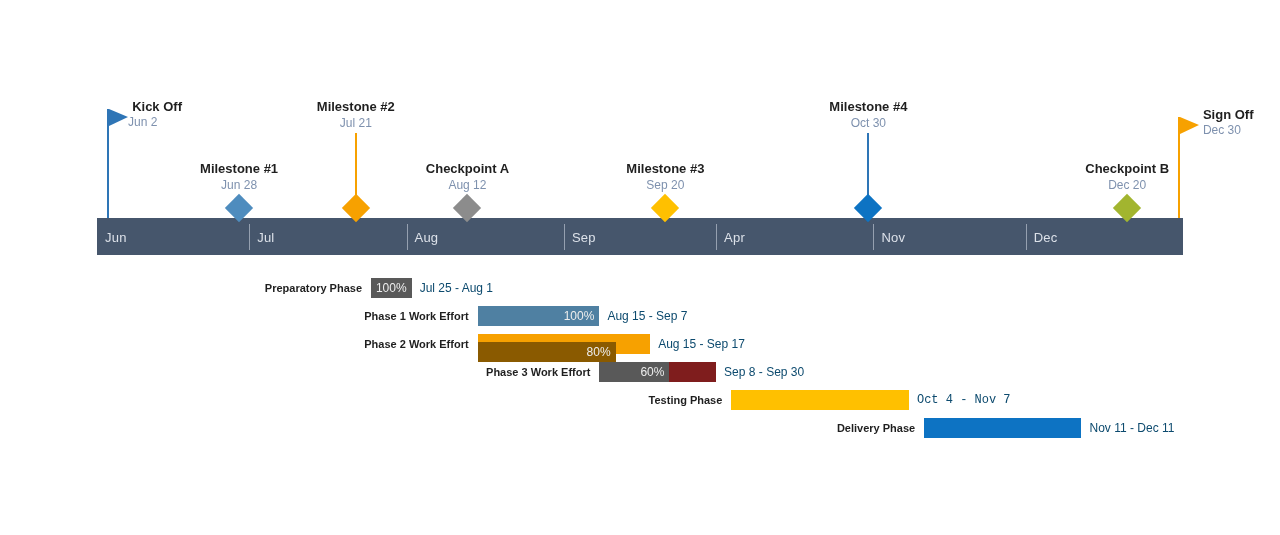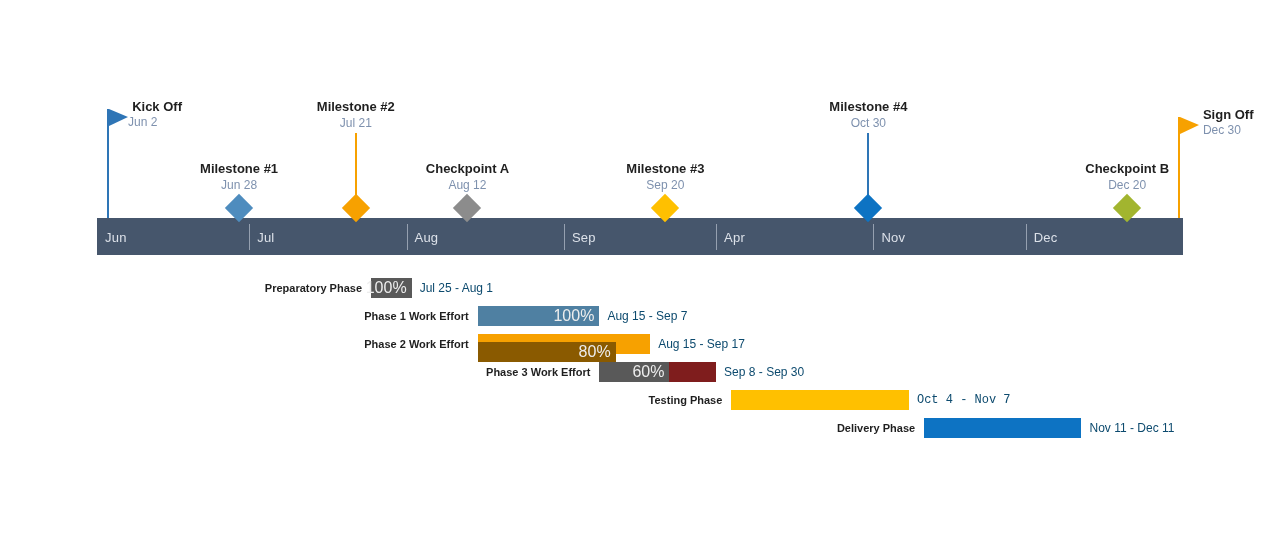--- a/index.html
+++ b/index.html
@@ -73,21 +73,21 @@
     line-height: 20px;
     white-space: nowrap;
   }
   .task-bar { position: absolute; height: 20px; }
   .task-done { position: absolute; left: 0; top: 0; height: 100%; }
   .task-pct {
     position: absolute;
     right: 5px;
     top: 0;
     line-height: 20px;
-    font-size: 16px;
+    font-size: 12px;
     color: #EDEDED;
     white-space: nowrap;
   }
   .task-dates {
     position: absolute;
     font-size: 12px;
     color: #0c4a6e;
     line-height: 20px;
     white-space: nowrap;
   }

